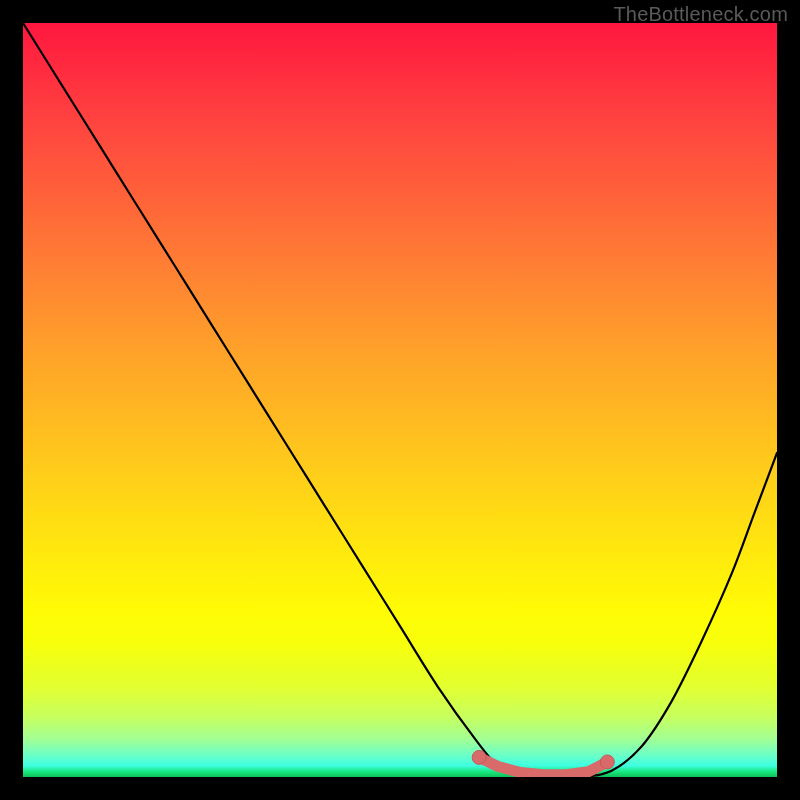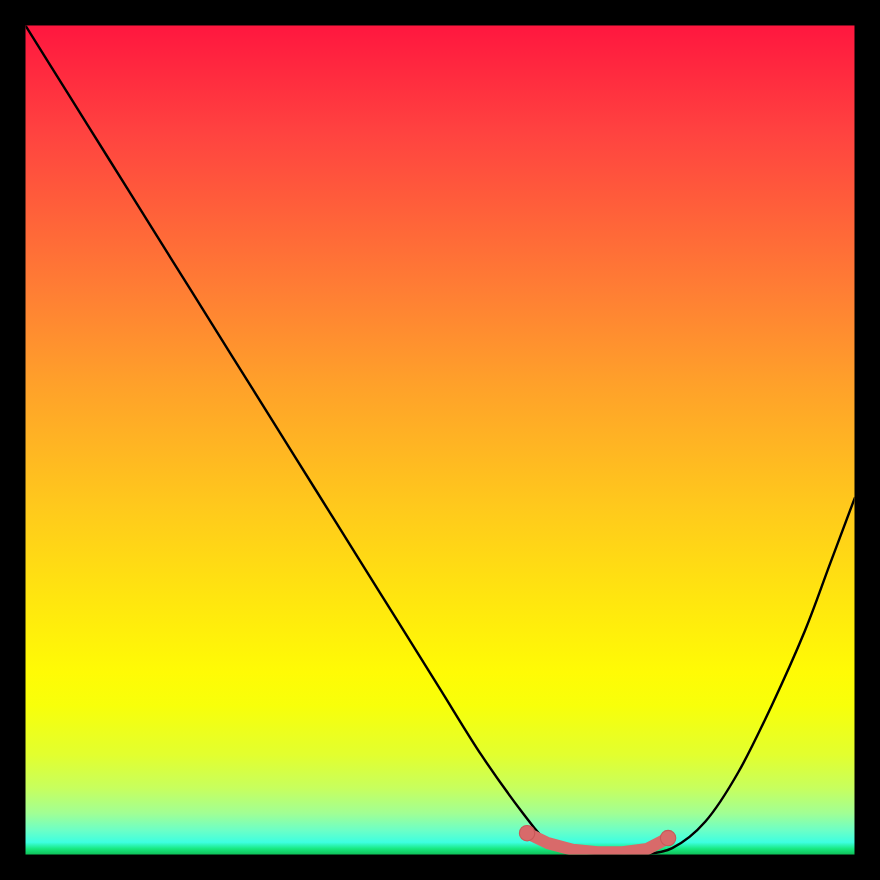--- a/index.html
+++ b/index.html
@@ -82,13 +82,14 @@
     <svg class="curve" viewBox="0 0 754 754" preserveAspectRatio="none">
       <path id="curve-path" fill="none" stroke="#000" stroke-width="2.2" stroke-linecap="round" d="M 0.00 0.00 C 6.28 10.05, 25.13 40.21, 37.70 60.32 C 50.27 80.43, 62.83 100.53, 75.40 120.64 C 87.97 140.75, 100.53 160.85, 113.10 180.96 C 125.67 201.07, 138.23 221.17, 150.80 241.28 C 163.37 261.39, 175.93 281.49, 188.50 301.60 C 201.07 321.71, 213.63 341.81, 226.20 361.92 C 238.77 382.03, 251.33 402.13, 263.90 422.24 C 276.47 442.35, 289.03 462.45, 301.60 482.56 C 314.17 502.67, 326.73 522.77, 339.30 542.88 C 351.87 562.99, 364.43 583.09, 377.00 603.20 C 389.57 623.31, 402.13 644.67, 414.70 663.52 C 427.27 682.37, 442.35 703.10, 452.40 716.30 C 462.45 729.50, 467.48 737.04, 475.02 742.69 C 482.56 748.35, 488.84 748.35, 497.64 750.23 C 506.44 752.12, 517.75 753.37, 527.80 754.00 C 537.85 754.63, 547.91 755.01, 557.96 754.00 C 568.01 752.99, 578.07 752.99, 588.12 747.97 C 598.17 742.94, 608.23 735.40, 618.28 723.84 C 628.33 712.28, 638.39 696.19, 648.44 678.60 C 658.49 661.01, 668.55 639.64, 678.60 618.28 C 688.65 596.92, 699.96 571.78, 708.76 550.42 C 717.56 529.06, 723.84 510.21, 731.38 490.10 C 738.92 469.99, 750.23 439.83, 754.00 429.78"></path>
       <g id="markers">
           <path d="M 456.17 734.40 L 475.02 743.44 L 497.64 749.48 L 520.26 751.74 L 542.88 751.74 L 565.50 748.72 L 584.35 738.92" fill="none" stroke="#d86a6a" stroke-width="11" stroke-linecap="round" stroke-linejoin="round"></path>
           <circle cx="456.17" cy="734.40" r="7" fill="#d86a6a" stroke="#c85858" stroke-width="1"></circle>
           <circle cx="584.35" cy="738.92" r="7" fill="#d86a6a" stroke="#c85858" stroke-width="1"></circle>
         </g>
     </svg>
   </div>
 
+  <div class="watermark">TheBottleneck.com</div>
 </div>
 
 </body></html>

